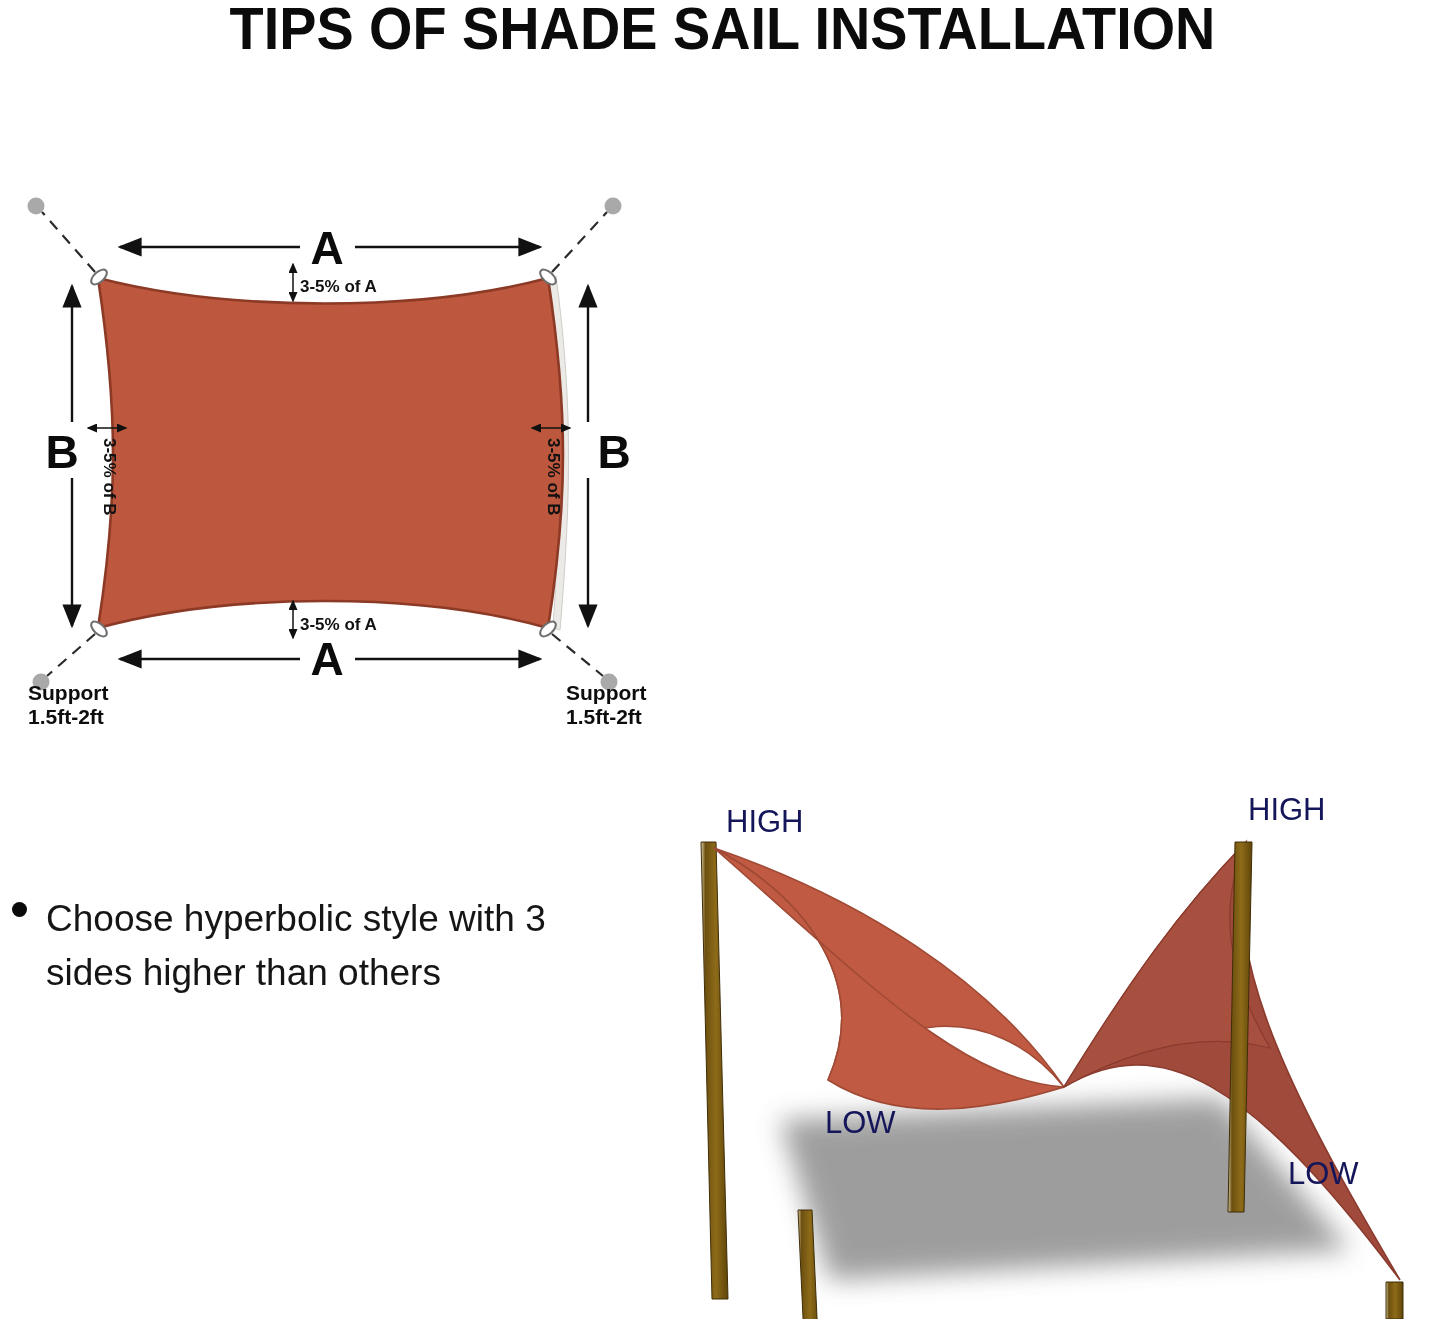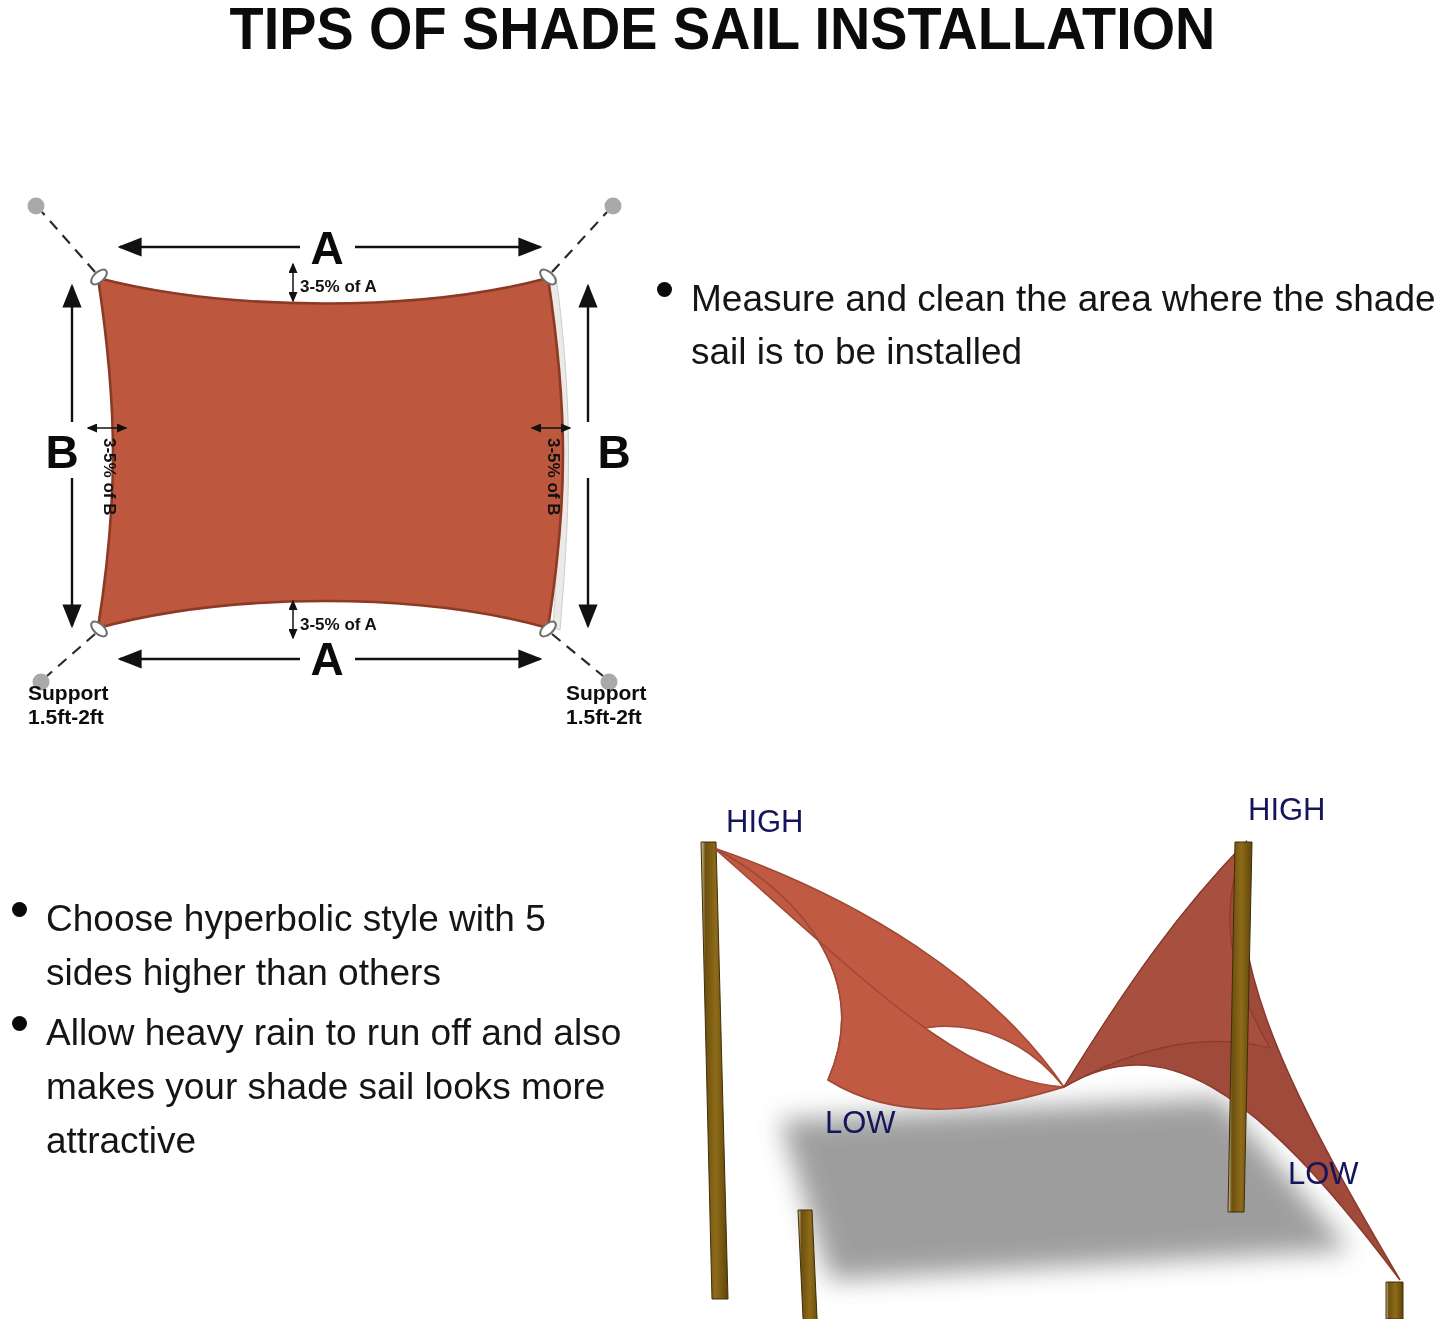--- a/index.html
+++ b/index.html
@@ -236,34 +236,26 @@
     </g>
 
     <g>
       <line x1="532" y1="268" x2="570" y2="268" stroke="#111" stroke-width="1.5" marker-start="url(#sArrD)" marker-end="url(#sArrU)"></line>
       <text class="dim-small" x="548" y="278" transform="rotate(90 548 278)">3-5% of B</text>
     </g>
   </svg>
 </div>
 
 <ul id="tips-right" class="bullet-list">
-  <li>
-    <span class="dot"></span>
-    <span class="txt">Measure and clean the area where the shade sail is to be installed</span>
-  </li>
 </ul>
 
 <ul id="tips-left" class="bullet-list">
   <li>
     <span class="dot"></span>
-    <span class="txt">Choose hyperbolic style with 5 sides higher than others</span>
-  </li>
-  <li>
-    <span class="dot"></span>
-    <span class="txt">Allow heavy rain to run off and also makes your shade sail looks more attractive</span>
+    <span class="txt">Choose hyperbolic style with 3 sides higher than others</span>
   </li>
 </ul>
 
 <div id="hyper-diagram">
   <svg width="785" height="539" viewBox="0 0 785 539" xmlns="http://www.w3.org/2000/svg">
     <defs>
       <filter id="blurShadow" x="-20%" y="-40%" width="140%" height="200%">
         <feGaussianBlur stdDeviation="13"></feGaussianBlur>
       </filter>
       <linearGradient id="poleGrad" x1="0" y1="0" x2="1" y2="0">

